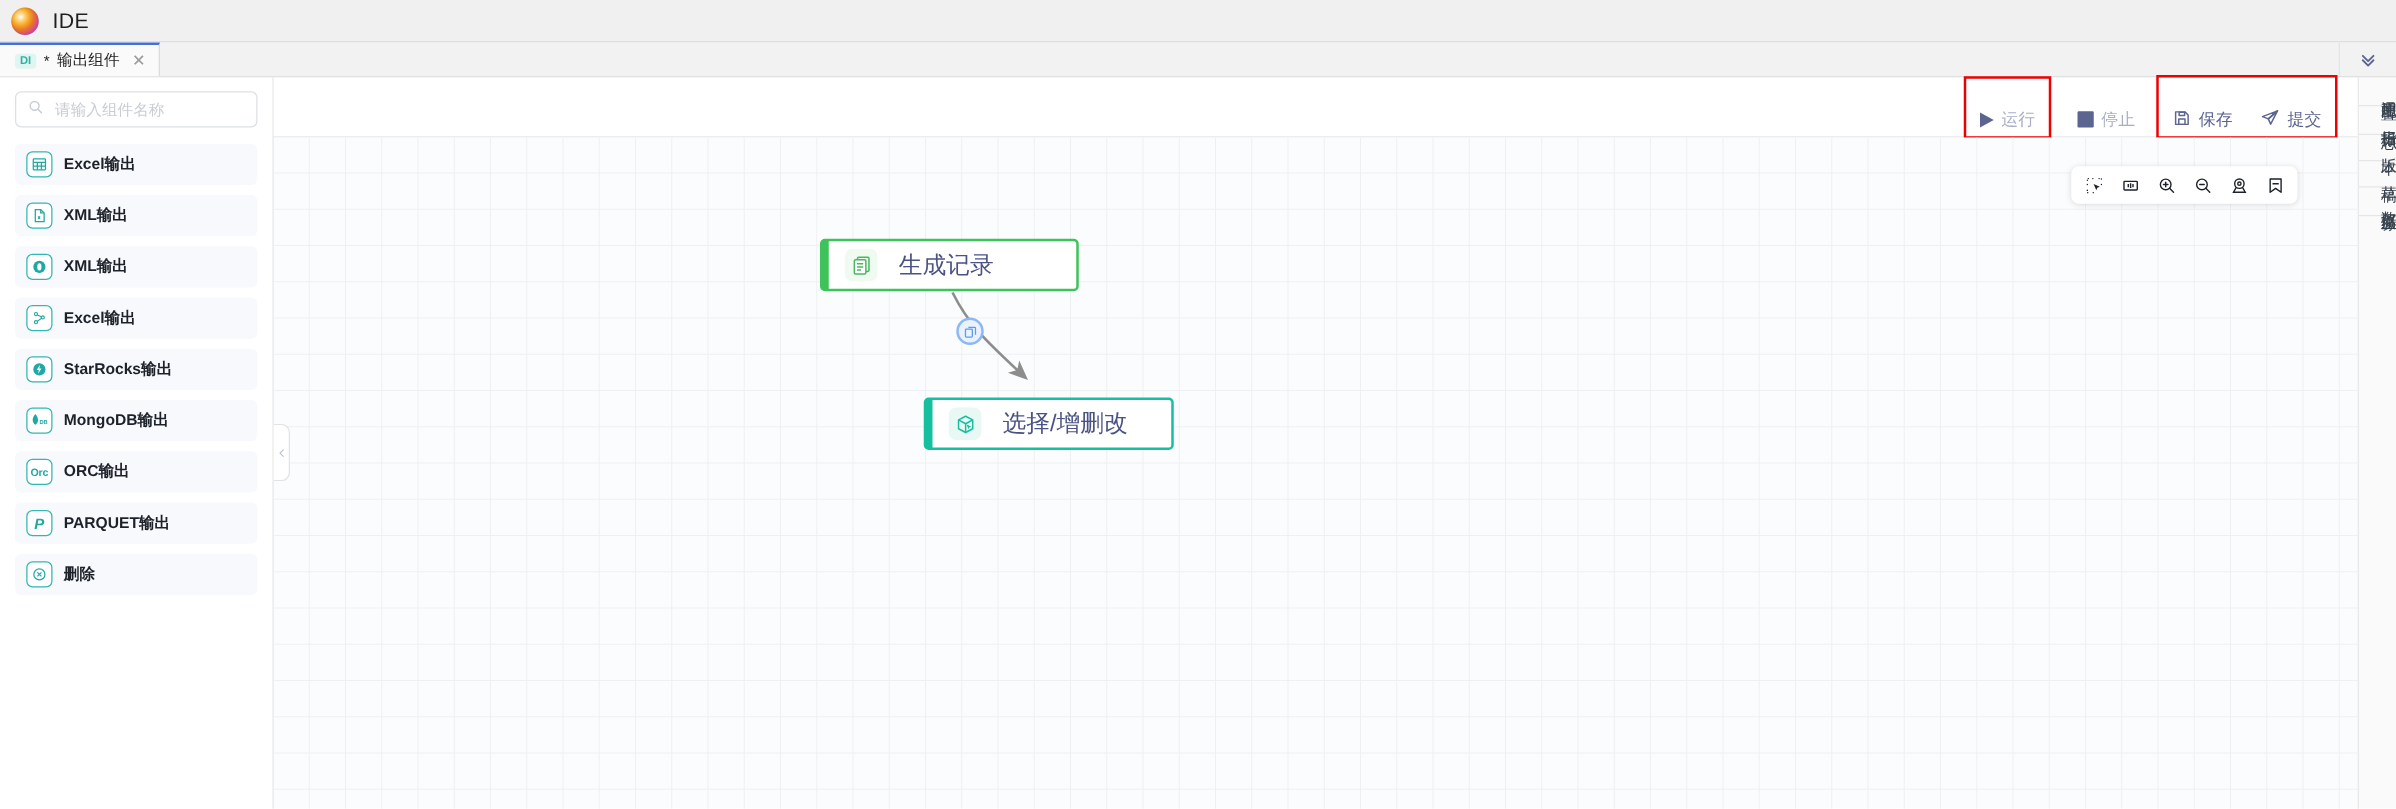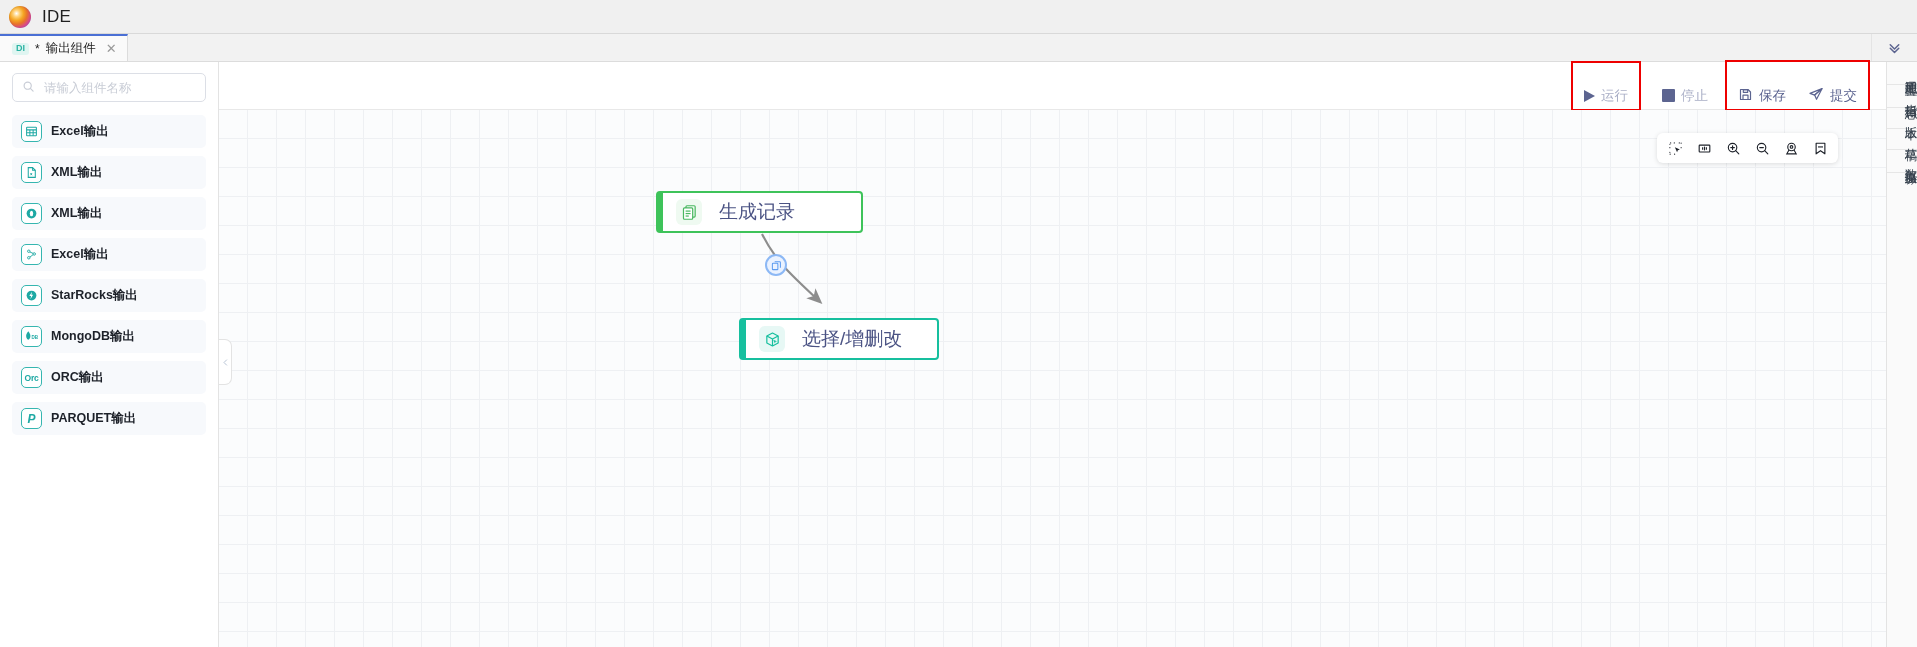--- a/index.html
+++ b/index.html
@@ -436,20 +436,30 @@
         <span class="comp-icon" style="font-size:8.5px;letter-spacing:-.2px;">Orc</span>
         <span class="comp-label">ORC输出</span>
       </div>
 
       <div class="comp-item">
         <span class="comp-icon" style="font-size:12px;font-style:italic;">P</span>
         <span class="comp-label">PARQUET输出</span>
       </div>
 
 
+      <div class="comp-item">
+        <span class="comp-icon">
+          <svg width="13" height="13" viewBox="0 0 24 24" fill="none" stroke="#1fa9a4" stroke-width="1.8">
+            <circle cx="12" cy="12" r="8.2"></circle>
+            <line x1="9" y1="9" x2="15" y2="15"></line>
+            <line x1="15" y1="9" x2="9" y2="15"></line>
+          </svg>
+        </span>
+        <span class="comp-label">删除</span>
+      </div>
 
     </div>
   </div>
 
   <div class="panel-handle">
     <svg width="9" height="11" viewBox="0 0 24 24" fill="none" stroke="#b6c2d4" stroke-width="2.6" stroke-linecap="round" stroke-linejoin="round">
       <polyline points="15,5 8,12 15,19"></polyline>
     </svg>
   </div>
 

